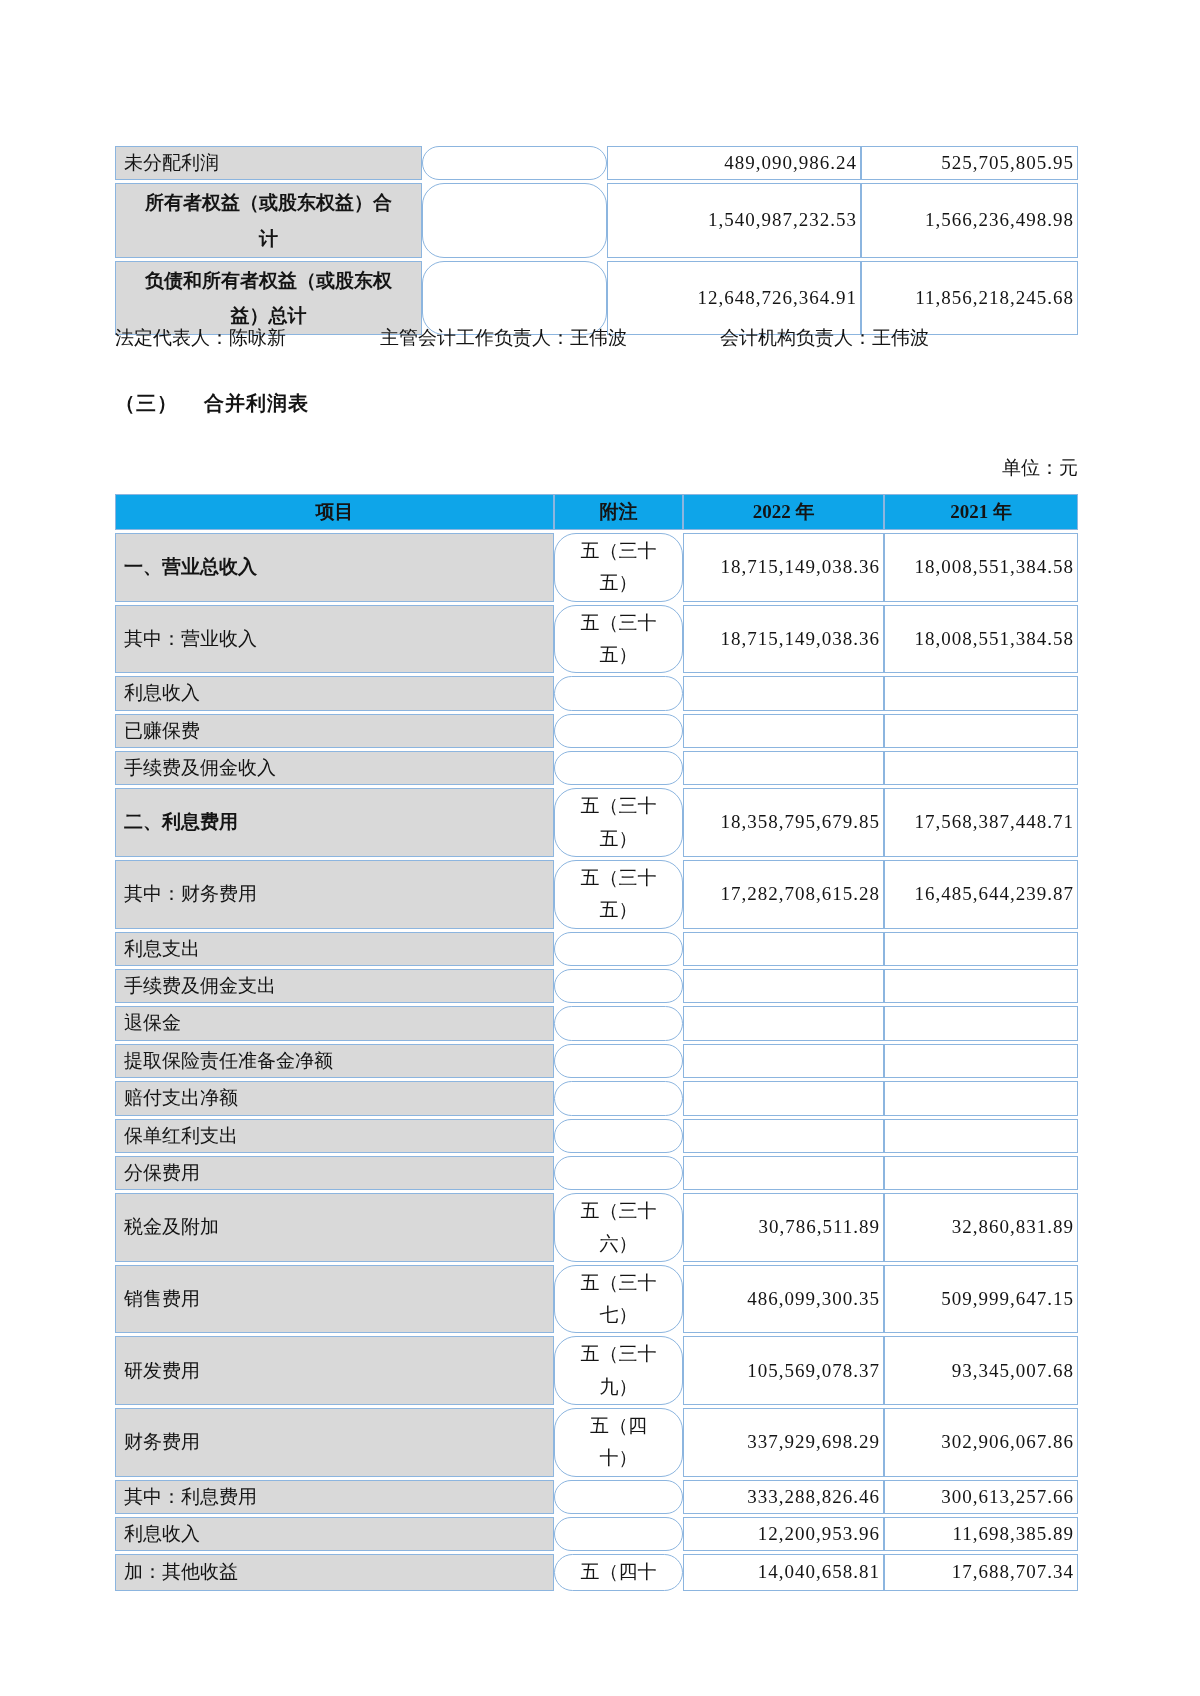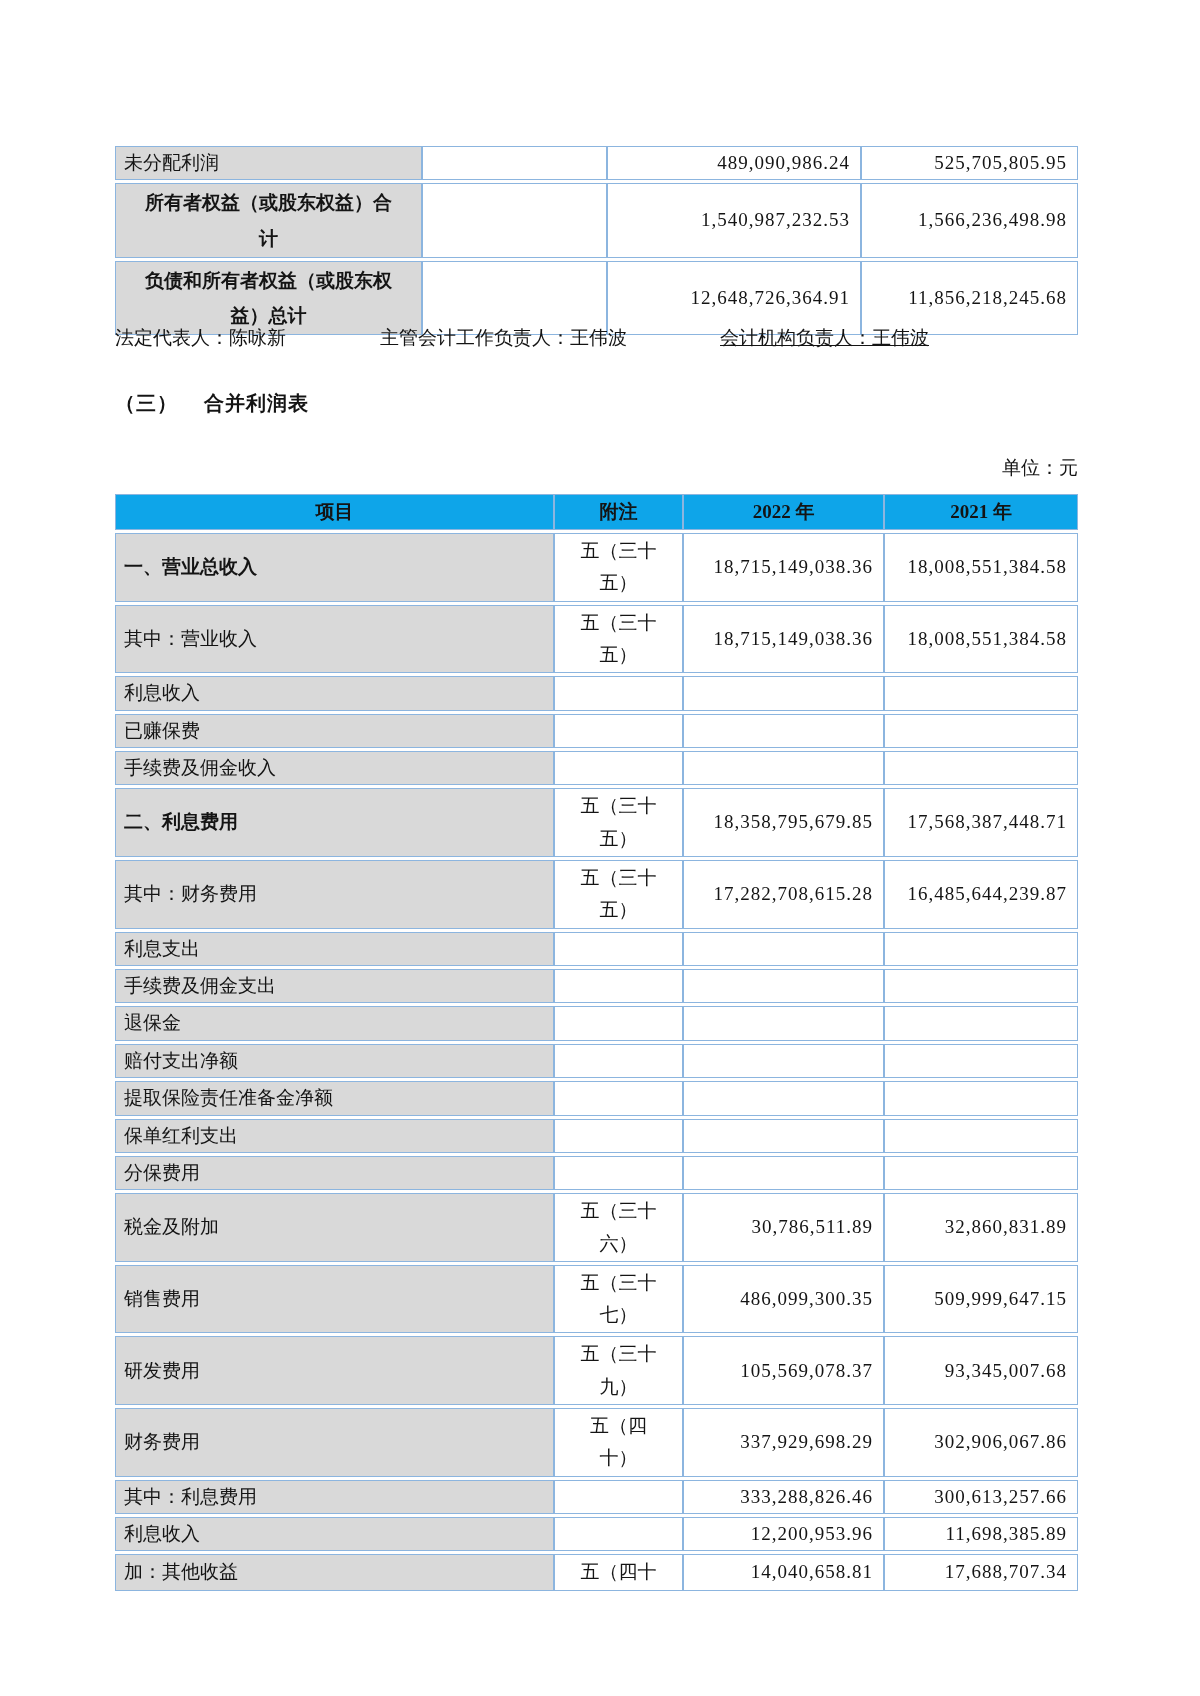--- a/index.html
+++ b/index.html
@@ -17,38 +17,38 @@
     font-size:19px;line-height:1.6;
     vertical-align:middle;
     padding:1px 8px;
     overflow:hidden;
     font-weight:normal;
   }
   td.cell-item{background:#d9d9d9;text-align:left;}
   td.cell-item.indent{margin-top:33px;}
   td.cell-item.em{font-weight:bold;}
   td.cell-item.center{text-align:center;font-weight:bold;padding:1px 28px;line-height:1.85;}
-  td.cell-note{text-align:center;padding:1px 22px;line-height:1.7;}
-  td.cell-num{text-align:right;letter-spacing:1px;padding-right:10px;white-space:nowrap;}
+  td.cell-note{text-align:center;padding:1px 22px;line-height:1.7;border-radius:22px;}
+  td.cell-num{text-align:right;letter-spacing:1px;padding-right:3px;white-space:nowrap;}
   th{background:#0ea5e9;text-align:center;font-weight:bold;height:32px;}
 
   .balance{position:absolute;top:143px;left:0;}
   .balance td{height:30px;}
   .balance col.c1{width:307px;}
   .balance col.c2{width:185px;}
   .balance col.c3{width:254px;}
   .balance col.c4{width:217px;}
 
   .signatures{
     position:absolute;top:325px;left:0;width:963px;
     font-size:19px;display:flex;
   }
   .signatures .sig1{width:265px;}
   .signatures .sig2{width:340px;}
-  .signatures .sig3{flex:1;text-decoration:underline;}
+  .signatures .sig3{flex:1;}
 
   .section-heading{
     position:absolute;top:390px;left:0;
     font-size:20px;font-weight:bold;letter-spacing:1px;
   }
   .section-heading .sec-num{margin-right:26px;}
 
   .unit-label{
     position:absolute;top:455px;right:0;left:0;
     text-align:right;font-size:19px;
@@ -183,27 +183,27 @@
             <td class="cell-num"></td>
             <td class="cell-num"></td>
           </tr>
           <tr>
             <td class="cell-item indent">退保金</td>
             <td class="cell-note"></td>
             <td class="cell-num"></td>
             <td class="cell-num"></td>
           </tr>
           <tr>
+            <td class="cell-item indent">提取保险责任准备金净额</td>
+            <td class="cell-note"></td>
+            <td class="cell-num"></td>
+            <td class="cell-num"></td>
+          </tr>
+          <tr>
             <td class="cell-item indent">赔付支出净额</td>
-            <td class="cell-note"></td>
-            <td class="cell-num"></td>
-            <td class="cell-num"></td>
-          </tr>
-          <tr>
-            <td class="cell-item indent">提取保险责任准备金净额</td>
             <td class="cell-note"></td>
             <td class="cell-num"></td>
             <td class="cell-num"></td>
           </tr>
           <tr>
             <td class="cell-item indent">保单红利支出</td>
             <td class="cell-note"></td>
             <td class="cell-num"></td>
             <td class="cell-num"></td>
           </tr>

